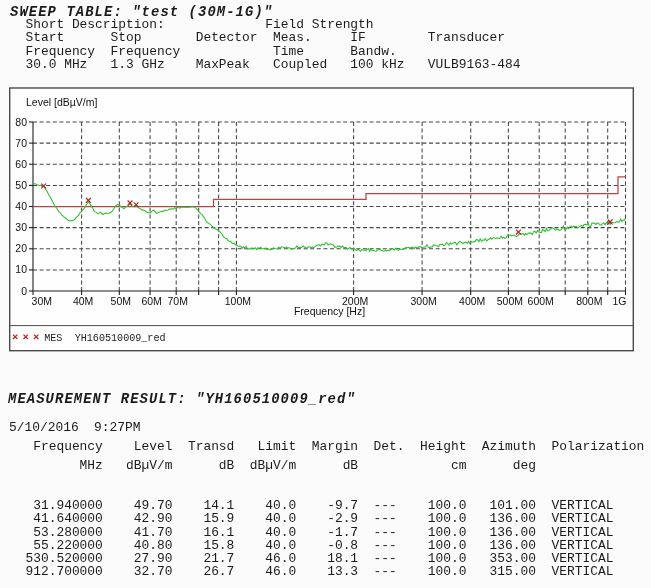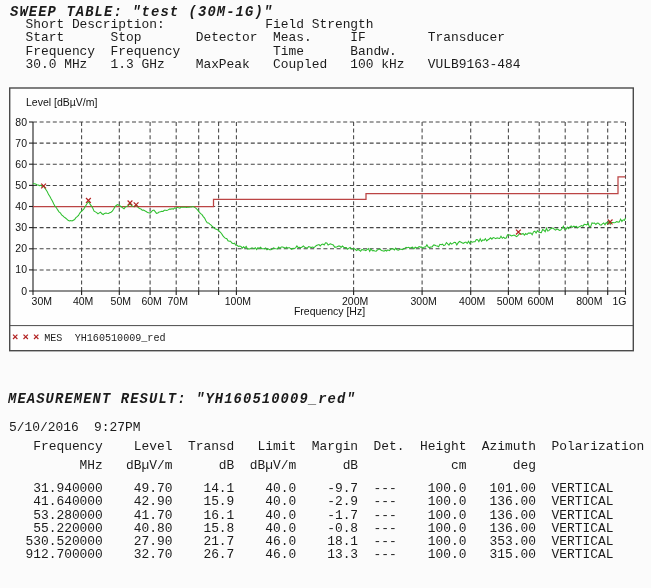--- a/index.html
+++ b/index.html
@@ -108,17 +108,17 @@
 <path d="M13.0,334.6 L17.4,339.0 M13.0,339.0 L17.4,334.6" class="mk"></path>
     <path d="M23.5,334.6 L27.9,339.0 M23.5,339.0 L27.9,334.6" class="mk"></path>
     <path d="M34.0,334.6 L38.4,339.0 M34.0,339.0 L38.4,334.6" class="mk"></path>
 <text x="44.2" y="341" style="font-family:'Liberation Mono',monospace;font-size:10.1px;fill:#222">MES</text>
 <text x="74.7" y="341" style="font-family:'Liberation Mono',monospace;font-size:10.1px;fill:#222">YH160510009_red</text>
 </svg>
 <div class="t" style="left:8px;top:393.3px">MEASUREMENT RESULT: "YH160510009_red"</div>
 <pre class="b" style="left:9px;top:421px;line-height:13.3px">5/10/2016  9:27PM</pre>
 <pre class="b" style="left:10px;top:436.6px;line-height:19px">   Frequency    Level  Transd   Limit  Margin  Det.  Height  Azimuth  Polarization
          MHz   dBµV/m      dB  dBµV/m      dB            cm      deg</pre>
-<pre class="b" style="left:10px;top:482px;line-height:13.25px">   31.940000    49.70    14.1    40.0    -9.7  ---    100.0   101.00  VERTICAL
+<pre class="b" style="left:10px;top:499px;line-height:13.25px">   31.940000    49.70    14.1    40.0    -9.7  ---    100.0   101.00  VERTICAL
    41.640000    42.90    15.9    40.0    -2.9  ---    100.0   136.00  VERTICAL
    53.280000    41.70    16.1    40.0    -1.7  ---    100.0   136.00  VERTICAL
    55.220000    40.80    15.8    40.0    -0.8  ---    100.0   136.00  VERTICAL
   530.520000    27.90    21.7    46.0    18.1  ---    100.0   353.00  VERTICAL
   912.700000    32.70    26.7    46.0    13.3  ---    100.0   315.00  VERTICAL</pre>
 </body></html>

